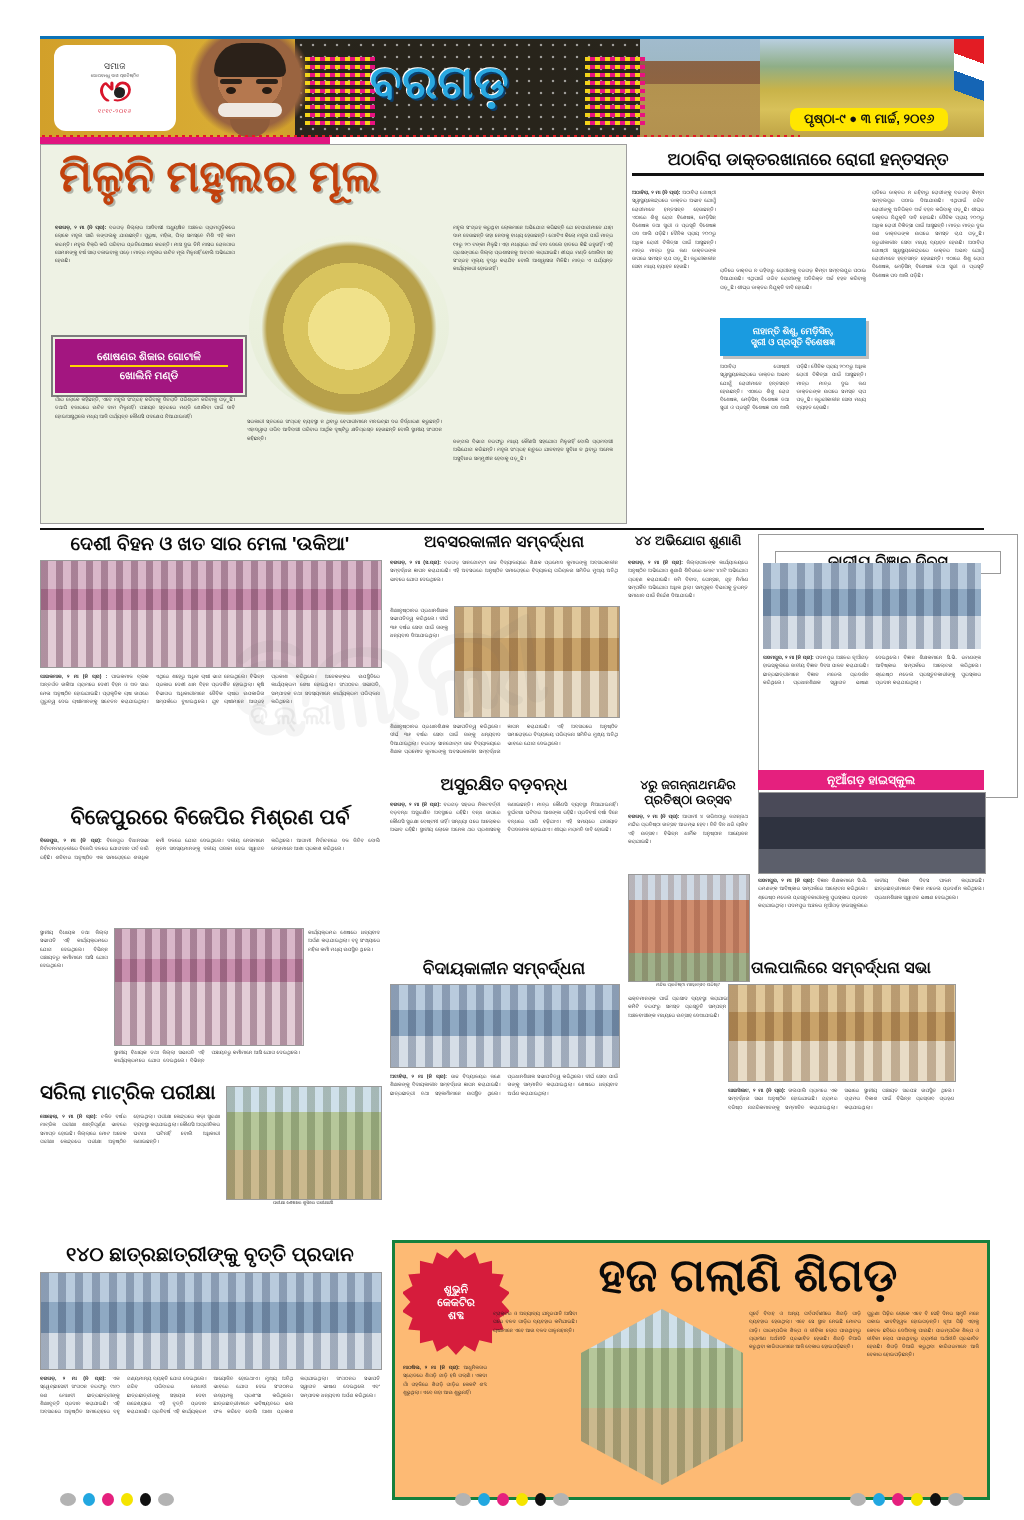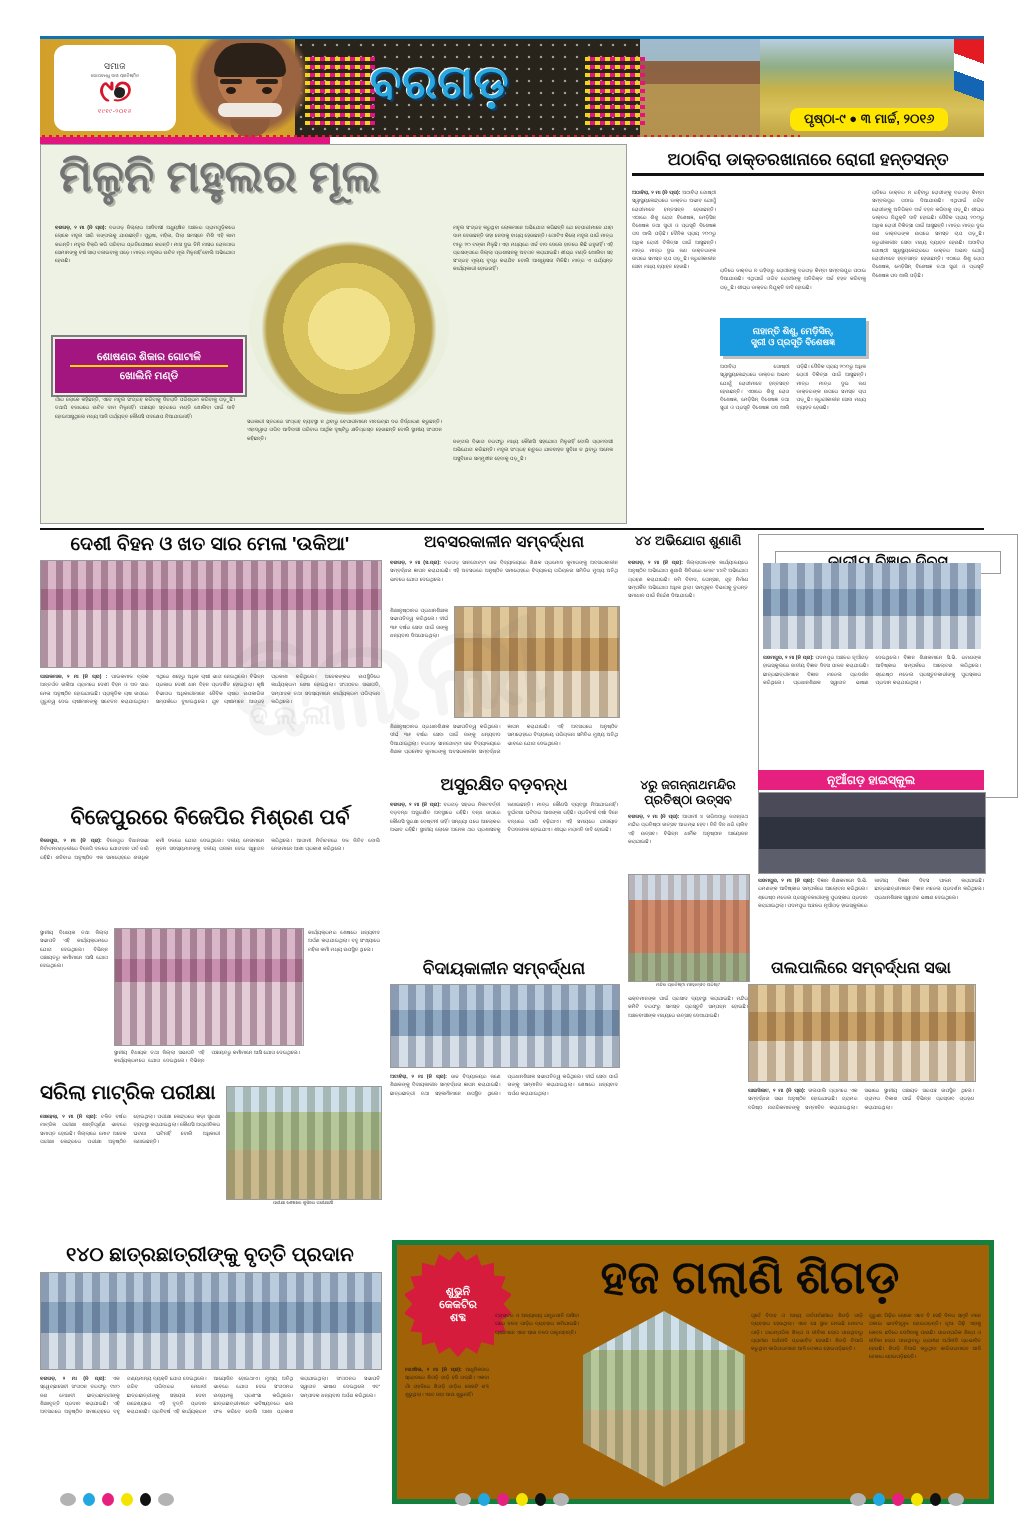--- a/index.html
+++ b/index.html
@@ -141,21 +141,21 @@
 
     <div class="mh-title">ବରଗଡ଼</div>
   </div>
 
   <div class="dotline"></div>
   <div class="dateline">ପୃଷ୍ଠା-୯ ● ୩ ମାର୍ଚ୍ଚ, ୨୦୧୬</div>
 
   <div style="position:absolute;left:40px;top:144px;width:585px;height:378px;border:1px solid #9e9e9e;background:#eef2e4;">
     <div style="position:absolute;left:-1px;top:-8px;width:290px;height:7px;background:#e0157f;"></div>
 
-    <div class="hl" style="position:absolute;left:18px;top:8px;width:560px;font-size:44px;color:#737373;text-shadow:2px 2px 0 rgba(0,0,0,.25);">ମିଳୁନି ମହୁଲର ମୂଲ</div>
+    <div class="hl" style="position:absolute;left:18px;top:8px;width:560px;font-size:44px;color:#c2410c;text-shadow:2px 2px 0 rgba(0,0,0,.25);">ମିଳୁନି ମହୁଲର ମୂଲ</div>
 
     <div class="photo ph-flower" style="left:208px;top:90px;width:200px;height:180px;border-radius:50%;"></div>
 
     <div style="position:absolute;left:14px;top:78px;width:180px;">
       <div class="body-txt">
         <span class="lead">ବରଗଡ଼, ୨ ମା (ନି ପ୍ର):</span>
         <span>ବରଗଡ଼ ଜିଲ୍ଲାର ଆଦିବାସୀ ଅଧ୍ୟୁଷିତ ଅଞ୍ଚଳର ଗ୍ରାମଗୁଡ଼ିକରେ ଲୋକେ ମହୁଲ ସାରି ଜଙ୍ଗଲକୁ ଯାଉଛନ୍ତି। ପୁରୁଷ, ମହିଳା, ପିଲା ସମସ୍ତେ ମିଶି ଏହି କାମ କରନ୍ତି। ମହୁଲ ବିକ୍ରି କରି ପରିବାର ପ୍ରତିପୋଷଣ କରନ୍ତି। ମାସ ଦୁଇ ତିନି ମାସର ରୋଜଗାର ସେମାନଙ୍କୁ ବର୍ଷ ସାରା ଚଳାଇବାକୁ ପଡ଼େ। ମାତ୍ର ମହୁଲର ଉଚିତ ମୂଲ ମିଳୁନାହିଁ ବୋଲି ଅଭିଯୋଗ ହେଉଛି।</span>
       </div>
     </div>
 
@@ -346,21 +346,21 @@
     <div class="photo ph-blue" style="left:0;top:24px;width:228px;height:82px;border:1px solid #999;"></div>
     <div style="position:absolute;left:0;top:112px;width:228px;height:134px;">
       <div class="body-txt cols2">
         <span class="lead">ଅଟାବିରା, ୨ ମା (ନି ପ୍ର):</span>
         <span>ଉଚ୍ଚ ବିଦ୍ୟାଳୟର ଜଣେ ଶିକ୍ଷକଙ୍କୁ ବିଦାୟକାଳୀନ ସମ୍ବର୍ଦ୍ଧନା ଜ୍ଞାପନ କରାଯାଇଛି। ଛାତ୍ରଛାତ୍ରୀ ତଥା ସହକର୍ମୀମାନେ ଉପସ୍ଥିତ ଥିଲେ।</span>
         <span>ପ୍ରଧାନଶିକ୍ଷକ ସଭାପତିତ୍ୱ କରିଥିଲେ। ଦୀର୍ଘ ସେବା ପାଇଁ ତାଙ୍କୁ ସମ୍ମାନିତ କରାଯାଇଥିଲା। ଶେଷରେ ଧନ୍ୟବାଦ ଅର୍ପଣ କରାଯାଇଥିଲା।</span>
       </div>
     </div>
   </div>
 
-  <div style="position:absolute;left:748px;top:960px;width:226px;height:250px;">
+  <div style="position:absolute;left:728px;top:960px;width:226px;height:250px;">
     <div class="hl" style="font-size:16px;text-align:center;">ତାଲପାଲିରେ ସମ୍ବର୍ଦ୍ଧନା ସଭା</div>
     <div class="photo ph-warm" style="left:0;top:24px;width:226px;height:96px;border:1px solid #999;"></div>
     <div style="position:absolute;left:0;top:126px;width:226px;height:120px;">
       <div class="body-txt cols2">
         <span class="lead">ଗାଇସିଲଟ, ୨ ମା (ନି ପ୍ର):</span>
         <span>ତାଲପାଲି ଗ୍ରାମରେ ଏକ ସମ୍ବର୍ଦ୍ଧନା ସଭା ଅନୁଷ୍ଠିତ ହୋଇଯାଇଛି। ଗ୍ରାମର ବରିଷ୍ଠ ନାଗରିକମାନଙ୍କୁ ସମ୍ମାନିତ କରାଯାଇଥିଲା।</span>
         <span>ସଭାରେ ସ୍ଥାନୀୟ ପଞ୍ଚାୟତ ସରପଞ୍ଚ ଉପସ୍ଥିତ ଥିଲେ। ଗ୍ରାମର ବିକାଶ ପାଇଁ ବିଭିନ୍ନ ପ୍ରସ୍ତାବ ଗ୍ରହଣ କରାଯାଇଥିଲା।</span>
       </div>
     </div>
   </div>
@@ -385,21 +385,21 @@
       <div class="body-txt cols4">
         <span class="lead">ବରଗଡ଼, ୨ ମା (ନି ପ୍ର):</span>
         <span>ଏକ ସ୍ୱେଚ୍ଛାସେବୀ ସଂଗଠନ ତରଫରୁ ୧୪୦ ଜଣ ମେଧାବୀ ଛାତ୍ରଛାତ୍ରୀଙ୍କୁ ଶିକ୍ଷାବୃତ୍ତି ପ୍ରଦାନ କରାଯାଇଛି। ଏହି ଅବସରରେ ଅନୁଷ୍ଠିତ ସମାରୋହରେ ବହୁ ଗଣ୍ୟମାନ୍ୟ ବ୍ୟକ୍ତି ଯୋଗ ଦେଇଥିଲେ।</span>
         <span>ଗରିବ ପରିବାରର ମେଧାବୀ ଛାତ୍ରଛାତ୍ରୀଙ୍କୁ ସହାୟତା ଦେବା ଉଦ୍ଦେଶ୍ୟରେ ଏହି ବୃତ୍ତି ପ୍ରଦାନ କରାଯାଉଛି। ପ୍ରତିବର୍ଷ ଏହି କାର୍ଯ୍ୟକ୍ରମ ଆୟୋଜିତ ହୋଇଥାଏ।</span>
         <span>ମୁଖ୍ୟ ଅତିଥି ଭାବରେ ଯୋଗ ଦେଇ ସଂଗଠନର ଉଦ୍ୟମକୁ ପ୍ରଶଂସା କରିଥିଲେ। ଛାତ୍ରଛାତ୍ରୀମାନେ ଭବିଷ୍ୟତରେ ଭଲ ଫଳ କରିବେ ବୋଲି ଆଶା ପ୍ରକାଶ କରାଯାଇଥିଲା।</span>
         <span>ସଂଗଠନର ସଭାପତି ସ୍ୱାଗତ ଭାଷଣ ଦେଇଥିଲେ ଏବଂ ସମ୍ପାଦକ ଧନ୍ୟବାଦ ଅର୍ପଣ କରିଥିଲେ।</span>
       </div>
     </div>
   </div>
 
-  <div style="position:absolute;left:392px;top:1240px;width:592px;height:254px;border:5px solid #15803d;background:#a16207;">
+  <div style="position:absolute;left:392px;top:1240px;width:592px;height:254px;border:3px solid #15803d;background:#fdba74;">
 
     <div style="position:absolute;left:8px;top:6px;width:106px;height:106px;background:#d61c3c;
          clip-path:polygon(50% 0%,58% 9%,68% 3%,72% 14%,84% 11%,84% 23%,95% 24%,91% 35%,101% 41%,93% 50%,101% 59%,91% 65%,95% 76%,84% 77%,84% 89%,72% 86%,68% 97%,58% 91%,50% 100%,42% 91%,32% 97%,28% 86%,16% 89%,16% 77%,5% 76%,9% 65%,-1% 59%,7% 50%,-1% 41%,9% 35%,5% 24%,16% 23%,16% 11%,28% 14%,32% 3%,42% 9%);
          display:flex;flex-direction:column;align-items:center;justify-content:center;">
       <div style="font-size:11px;font-weight:bold;color:#fff;">ଶୁଭୁନି</div>
       <div style="font-size:11px;font-weight:bold;color:#fff;">କେକଟିର</div>
       <div style="font-size:11px;font-weight:bold;color:#fff;">ଶବ୍ଦ</div>
     </div>
 
     <div class="hl" style="position:absolute;left:122px;top:8px;width:462px;font-size:46px;text-align:center;">ହଜ ଗଲାଣି ଶିଗଡ଼</div>

